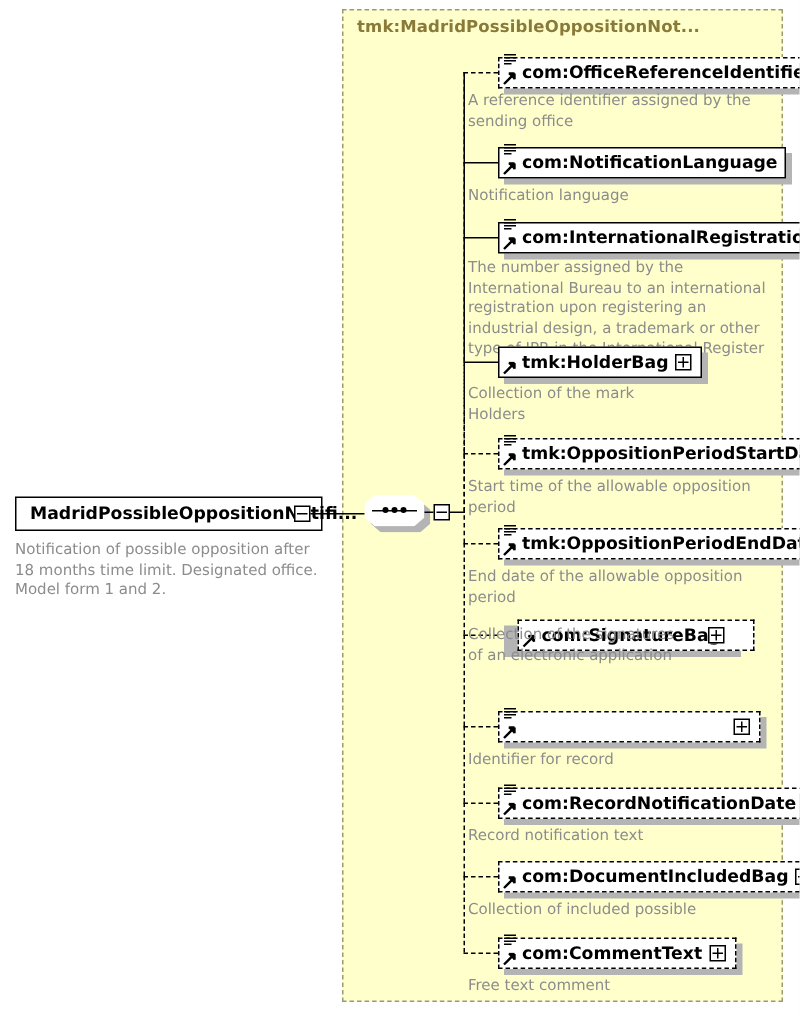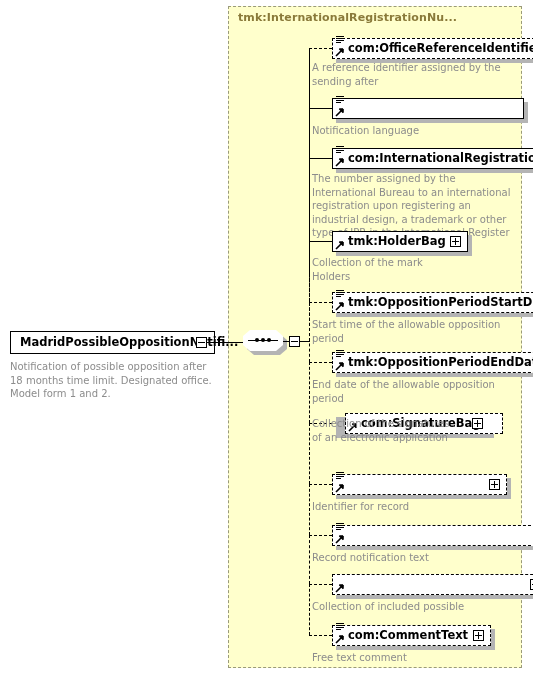--- a/index.html
+++ b/index.html
@@ -279,21 +279,21 @@
     font-size: 10px;
     color: #8c8c8c;
     line-height: 13.5px;
     white-space: pre-line;
   }
 </style>
 </head>
 <body>
 
 <div id="group-panel"></div>
-<div id="group-title">tmk:InternationalRegistrationNu...</div>
+<div id="group-title">tmk:MadridPossibleOppositionNot...</div>
 
 <div id="root-node">
   <div class="nodeshadow" style="width:205px;"></div>
   <div class="nodebox" style="width:205px;">
     <span id="root-label" class="nodelabel">MadridPossibleOppositionNotifi...</span>
   </div>
 </div>
 <div class="pmbox" id="root-minus"></div>
 <div id="root-connector"></div>
 <div id="root-annot">Notification of possible opposition after 18 months time limit. Designated office. Model form 1 and 2.</div>
@@ -323,36 +323,37 @@
         <i></i>
       </span>
       <span class="glyph-arrow">
         <svg width="9" height="9" viewBox="0 0 9 9">
           <path d="M1 8 L8 1 M8 1 L4.2 1 M8 1 L8 4.8" stroke="#000" stroke-width="1.6" fill="none"></path>
           <path d="M8.2 0.8 L3.8 1.2 L7.8 5.2 Z" fill="#000"></path>
         </svg>
       </span>
       <span class="ellabel">com:OfficeReferenceIdentifier</span>
     </div>
-    <div class="annot" style="left: 312px; top: 61px; width: 202px;">A reference identifier assigned by the sending after</div>
+    <div class="annot" style="left: 312px; top: 61px; width: 202px;">A reference identifier assigned by the sending office</div>
     <div class="branch" style="left: 309px; top: 108px; width: 23px;"></div>
     <div class="elshadow" style="left: 336px; top: 102px; width: 192px;"></div>
     <div class="elbox" style="left: 332px; top: 98px; width: 192px;">
       <span class="glyph-lines">
         <i></i>
         <i></i>
         <i></i>
         <i></i>
       </span>
       <span class="glyph-arrow">
         <svg width="9" height="9" viewBox="0 0 9 9">
           <path d="M1 8 L8 1 M8 1 L4.2 1 M8 1 L8 4.8" stroke="#000" stroke-width="1.6" fill="none"></path>
           <path d="M8.2 0.8 L3.8 1.2 L7.8 5.2 Z" fill="#000"></path>
         </svg>
       </span>
+      <span class="ellabel">com:NotificationLanguage</span>
     </div>
     <div class="annot" style="left: 312px; top: 124px; width: 202px;">Notification language</div>
     <div class="branch" style="left: 309px; top: 158px; width: 23px;"></div>
     <div class="elshadow" style="left: 336px; top: 152px; width: 248px;"></div>
     <div class="elbox" style="left: 332px; top: 148px; width: 248px;">
       <span class="glyph-lines">
         <i></i>
         <i></i>
         <i></i>
         <i></i>
@@ -456,31 +457,33 @@
         <i></i>
         <i></i>
         <i></i>
       </span>
       <span class="glyph-arrow">
         <svg width="9" height="9" viewBox="0 0 9 9">
           <path d="M1 8 L8 1 M8 1 L4.2 1 M8 1 L8 4.8" stroke="#000" stroke-width="1.6" fill="none"></path>
           <path d="M8.2 0.8 L3.8 1.2 L7.8 5.2 Z" fill="#000"></path>
         </svg>
       </span>
+      <span class="ellabel">com:RecordNotificationDate</span>
     </div>
     <div class="annot" style="left: 312px; top: 551px; width: 202px;">Record notification text</div>
     <div class="branch dashed" style="left: 309px; top: 584px; width: 23px;"></div>
     <div class="elshadow" style="left: 336px; top: 578px; width: 216px;"></div>
     <div class="elbox opt" style="left: 332px; top: 574px; width: 216px;">
       <span class="glyph-arrow">
         <svg width="9" height="9" viewBox="0 0 9 9">
           <path d="M1 8 L8 1 M8 1 L4.2 1 M8 1 L8 4.8" stroke="#000" stroke-width="1.6" fill="none"></path>
           <path d="M8.2 0.8 L3.8 1.2 L7.8 5.2 Z" fill="#000"></path>
         </svg>
       </span>
+      <span class="ellabel">com:DocumentIncludedBag</span>
     </div>
     <div class="pmbox plus" style="left: 530px; top: 579px;"></div>
     <div class="annot" style="left: 312px; top: 600px; width: 202px;">Collection of included possible</div>
     <div class="branch dashed" style="left: 309px; top: 635px; width: 23px;"></div>
     <div class="elshadow" style="left: 336px; top: 629px; width: 159px;"></div>
     <div class="elbox opt" style="left: 332px; top: 625px; width: 159px;">
       <span class="glyph-lines">
         <i></i>
         <i></i>
         <i></i>

